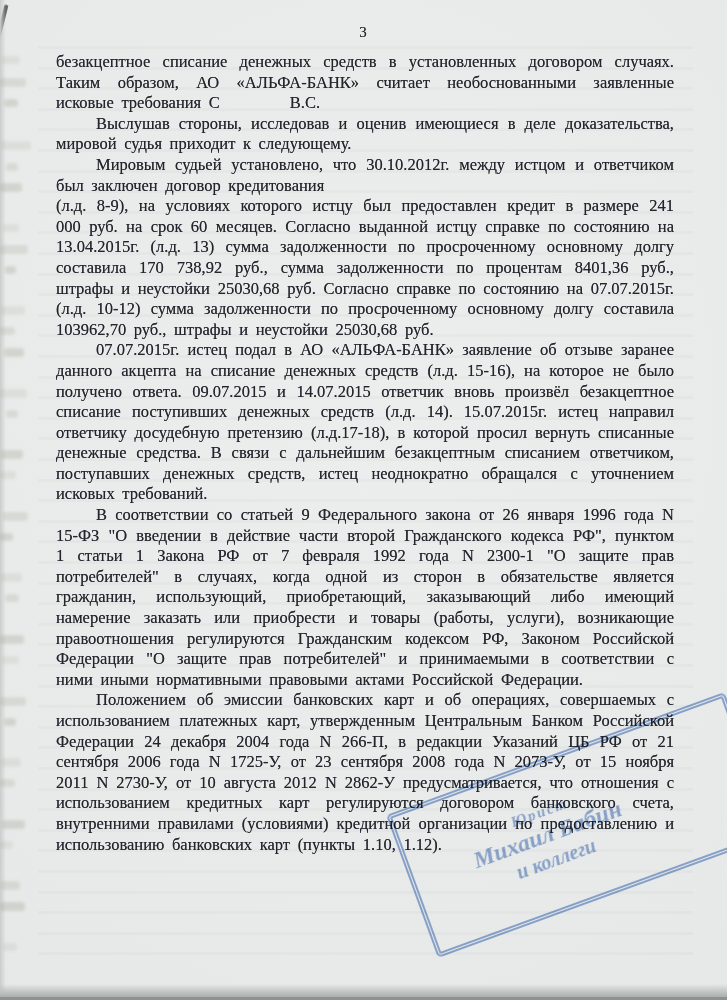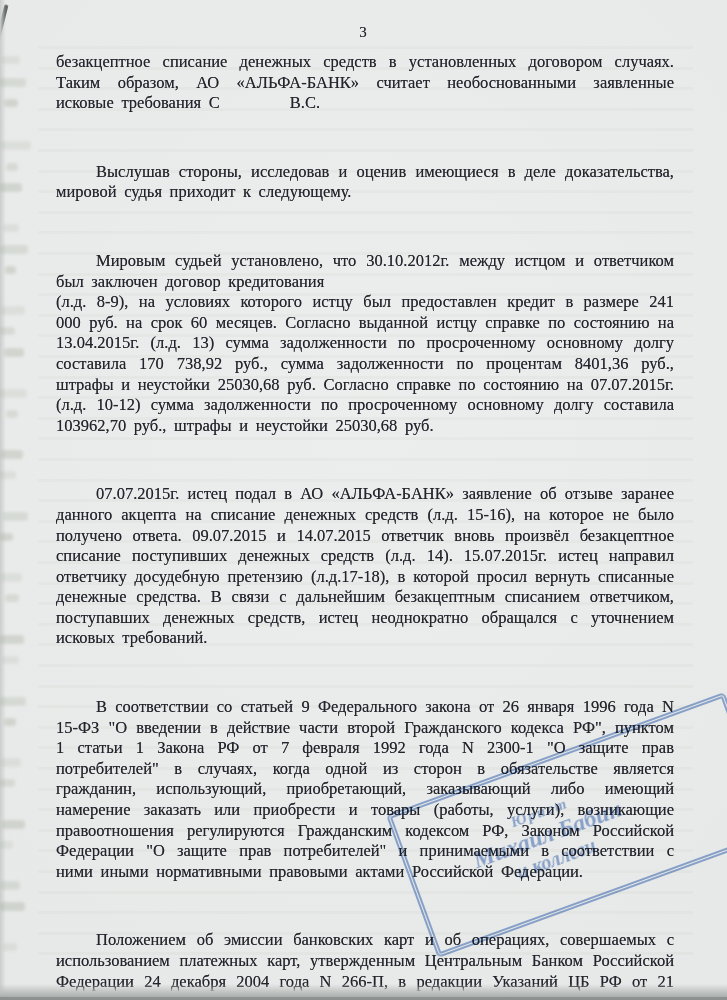--- a/index.html
+++ b/index.html
@@ -18,21 +18,21 @@
     text-align:center;font-size:15px;letter-spacing:1px;
     text-shadow:0 0 .5px rgba(35,37,45,.6);
   }
   .text-block{
     position:absolute;left:56px;top:52px;width:618px;
     font-size:16.5px;line-height:20.6px;
     text-align:justify;word-spacing:3.5px;
     text-shadow:0 0 .5px rgba(35,37,45,.65);
   }
   p.para{margin:0;}
-  p.para.indent{text-indent:40px;margin-top:48px;}
+  p.para.indent{text-indent:40px;}
   .redaction-gap{display:inline-block;height:1px;}
 
   
   .bleed-overlay{
     position:absolute;left:38px;top:46px;width:655px;height:918px;
     background:repeating-linear-gradient(180deg,
       rgba(128,138,116,0.05) 0 3px, rgba(0,0,0,0) 3px 20.6px);
     pointer-events:none;
   }
   

